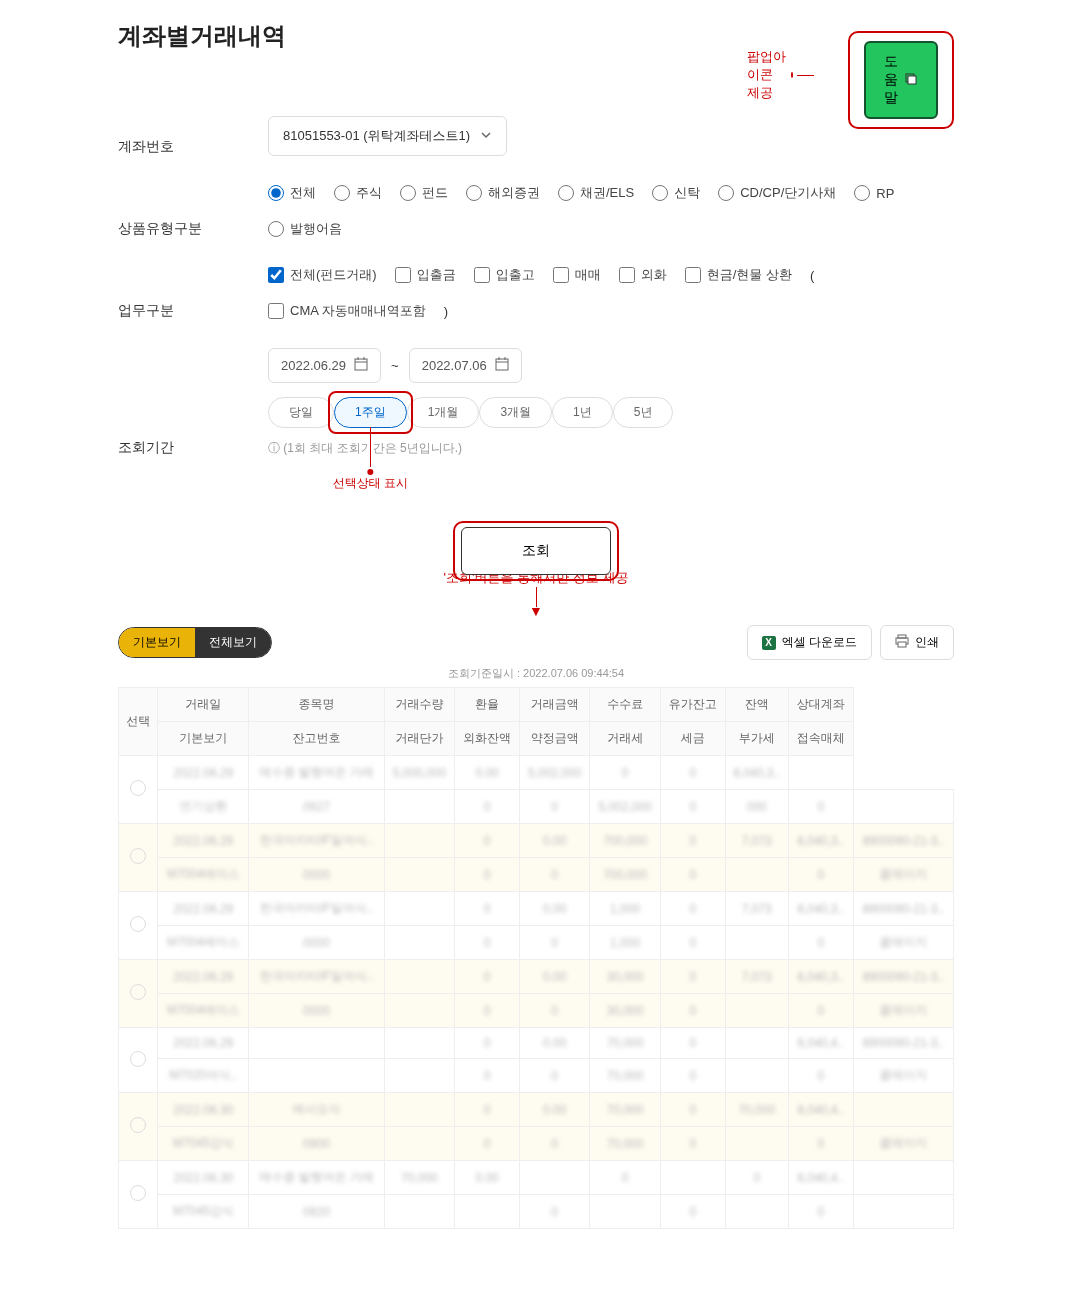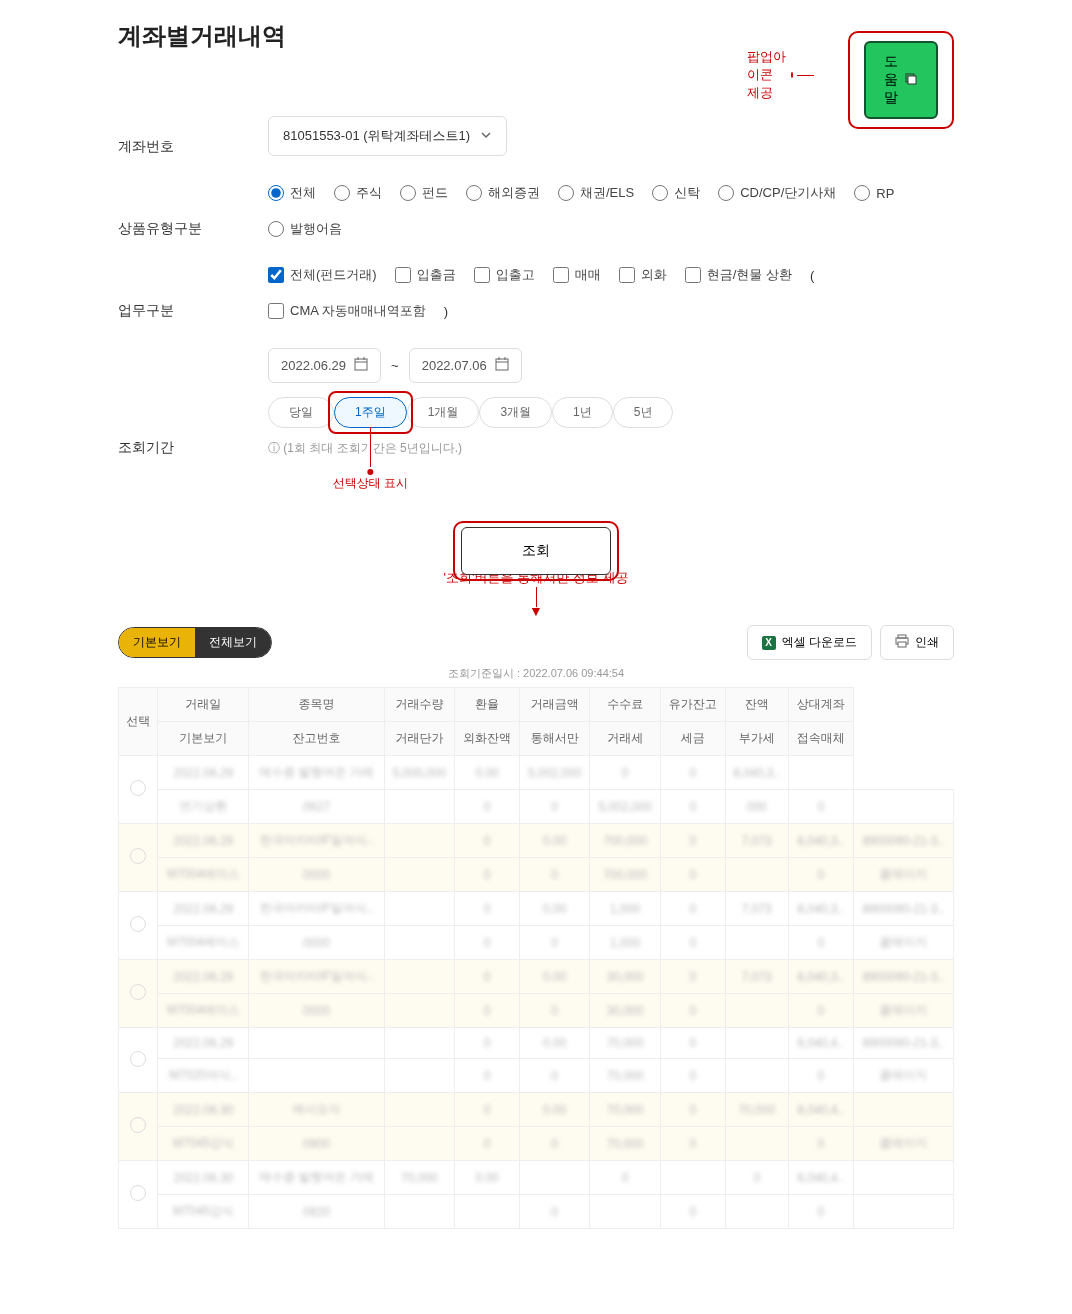--- a/index.html
+++ b/index.html
@@ -279,21 +279,21 @@
           <th>수수료</th>
           <th>유가잔고</th>
           <th>잔액</th>
           <th>상대계좌</th>
         </tr>
         <tr>
           <th>기본보기</th>
           <th>잔고번호</th>
           <th>거래단가</th>
           <th>외화잔액</th>
-          <th>통해서만</th>
+          <th>약정금액</th>
           <th>거래세</th>
           <th>세금</th>
           <th>부가세</th>
           <th>접속매체</th>
         </tr>
       </thead>
     <tbody id="tbody">
         <tr>
           <td rowspan="2" class="select-cell"><span class="radio-circle"></span></td>
           <td>2022.06.29</td>

